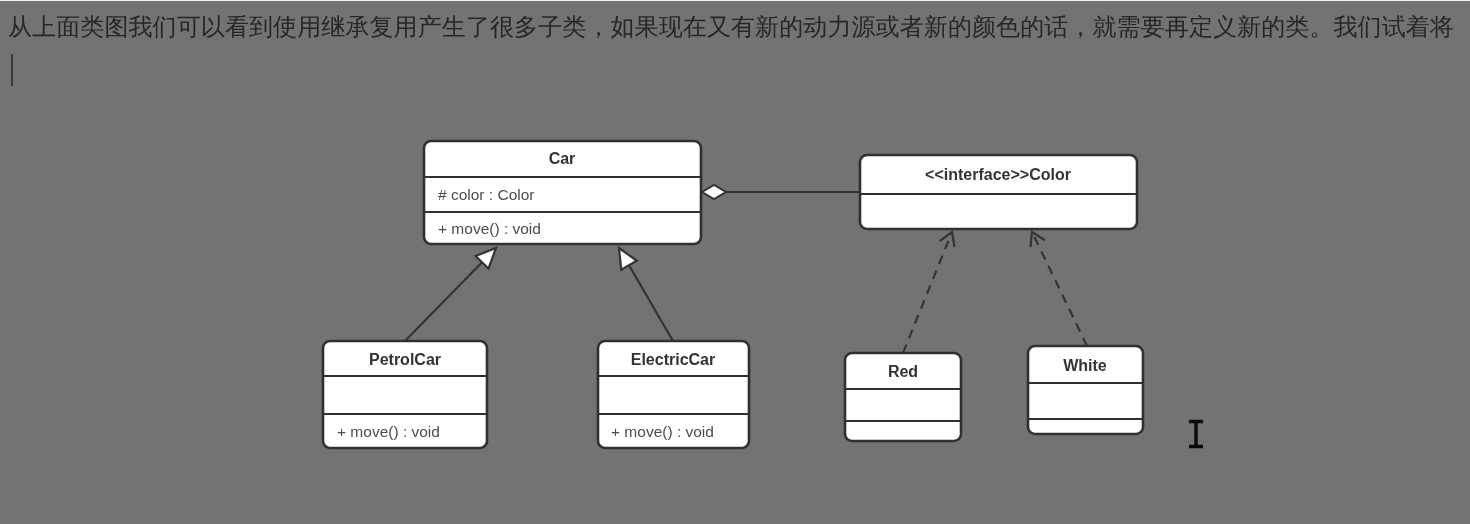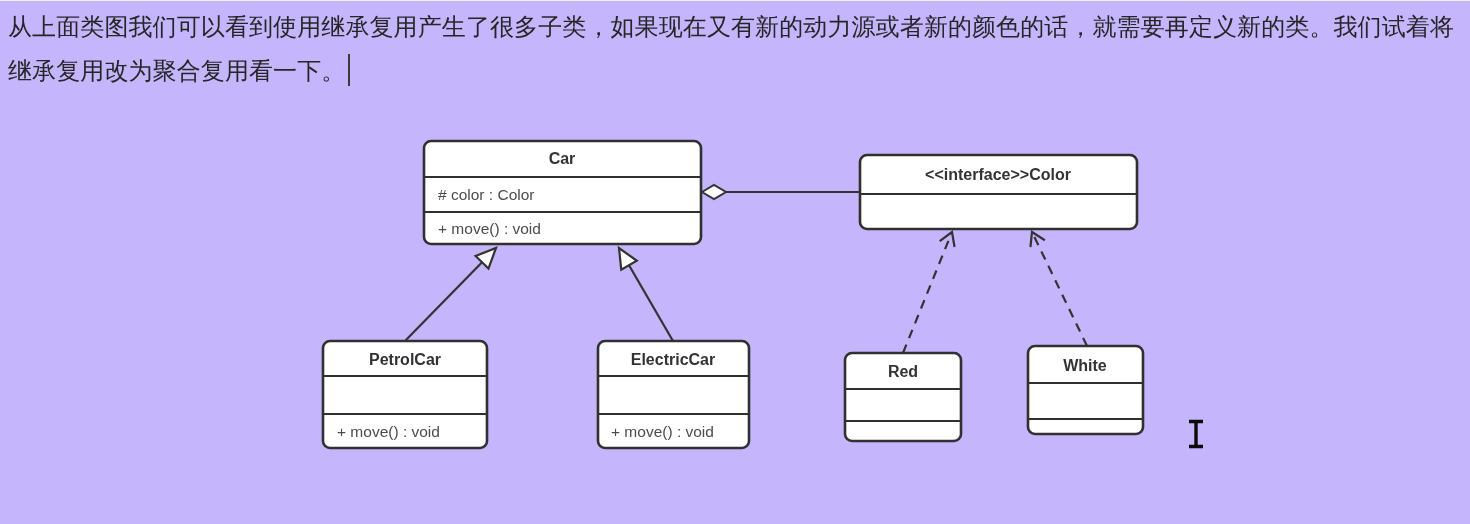--- a/index.html
+++ b/index.html
@@ -1,20 +1,20 @@
 <!DOCTYPE html>
 <html><head>
 <meta charset="utf-8">
 <style>
   html, body { margin: 0; padding: 0; background: #ffffff; }
   #page {
     position: relative;
     width: 1470px;
     height: 524px;
-    background: #c4b5fd;
+    background: #737373;
     overflow: hidden;
     border-top: 1px solid #f2f2f2;
     font-family: "Liberation Sans", sans-serif;
   }
   
   #editor {
     position: absolute;
     left: 8px;
     top: 4px;
     width: 1454px;
@@ -57,21 +57,21 @@
   .uml-edge-dashed { stroke-dasharray: 9,7; }
   .ibeam { stroke: #0a0a0a; stroke-width: 3.4; fill: none; }
 </style>
 </head>
 <body>
 
 <div id="page">
 
   <div id="editor">
     <div class="para-line">从上面类图我们可以看到使用继承复用产生了很多子类，如果现在又有新的动力源或者新的颜色的话，就需要再定义新的类。我们试着将</div>
-    <div class="para-line"><span>继承复用改为聚合复用看一下。</span><span class="caret"></span></div>
+    <div class="para-line"><span class="caret"></span></div>
   </div>
 
   <svg id="diagram-svg" width="1470" height="524" viewBox="0 0 1470 524">
     <defs>
       <marker id="m-triangle" markerUnits="userSpaceOnUse" markerWidth="26" markerHeight="22" refX="22" refY="11" orient="auto">
         <path d="M2,2 L22,11 L2,20 Z" fill="#ffffff" stroke="#333333" stroke-width="2.2"></path>
       </marker>
       <marker id="m-open" markerUnits="userSpaceOnUse" markerWidth="22" markerHeight="22" refX="17" refY="11" orient="auto">
         <path d="M4,3 L17,11 L4,19" fill="none" stroke="#333333" stroke-width="2.2"></path>
       </marker>

